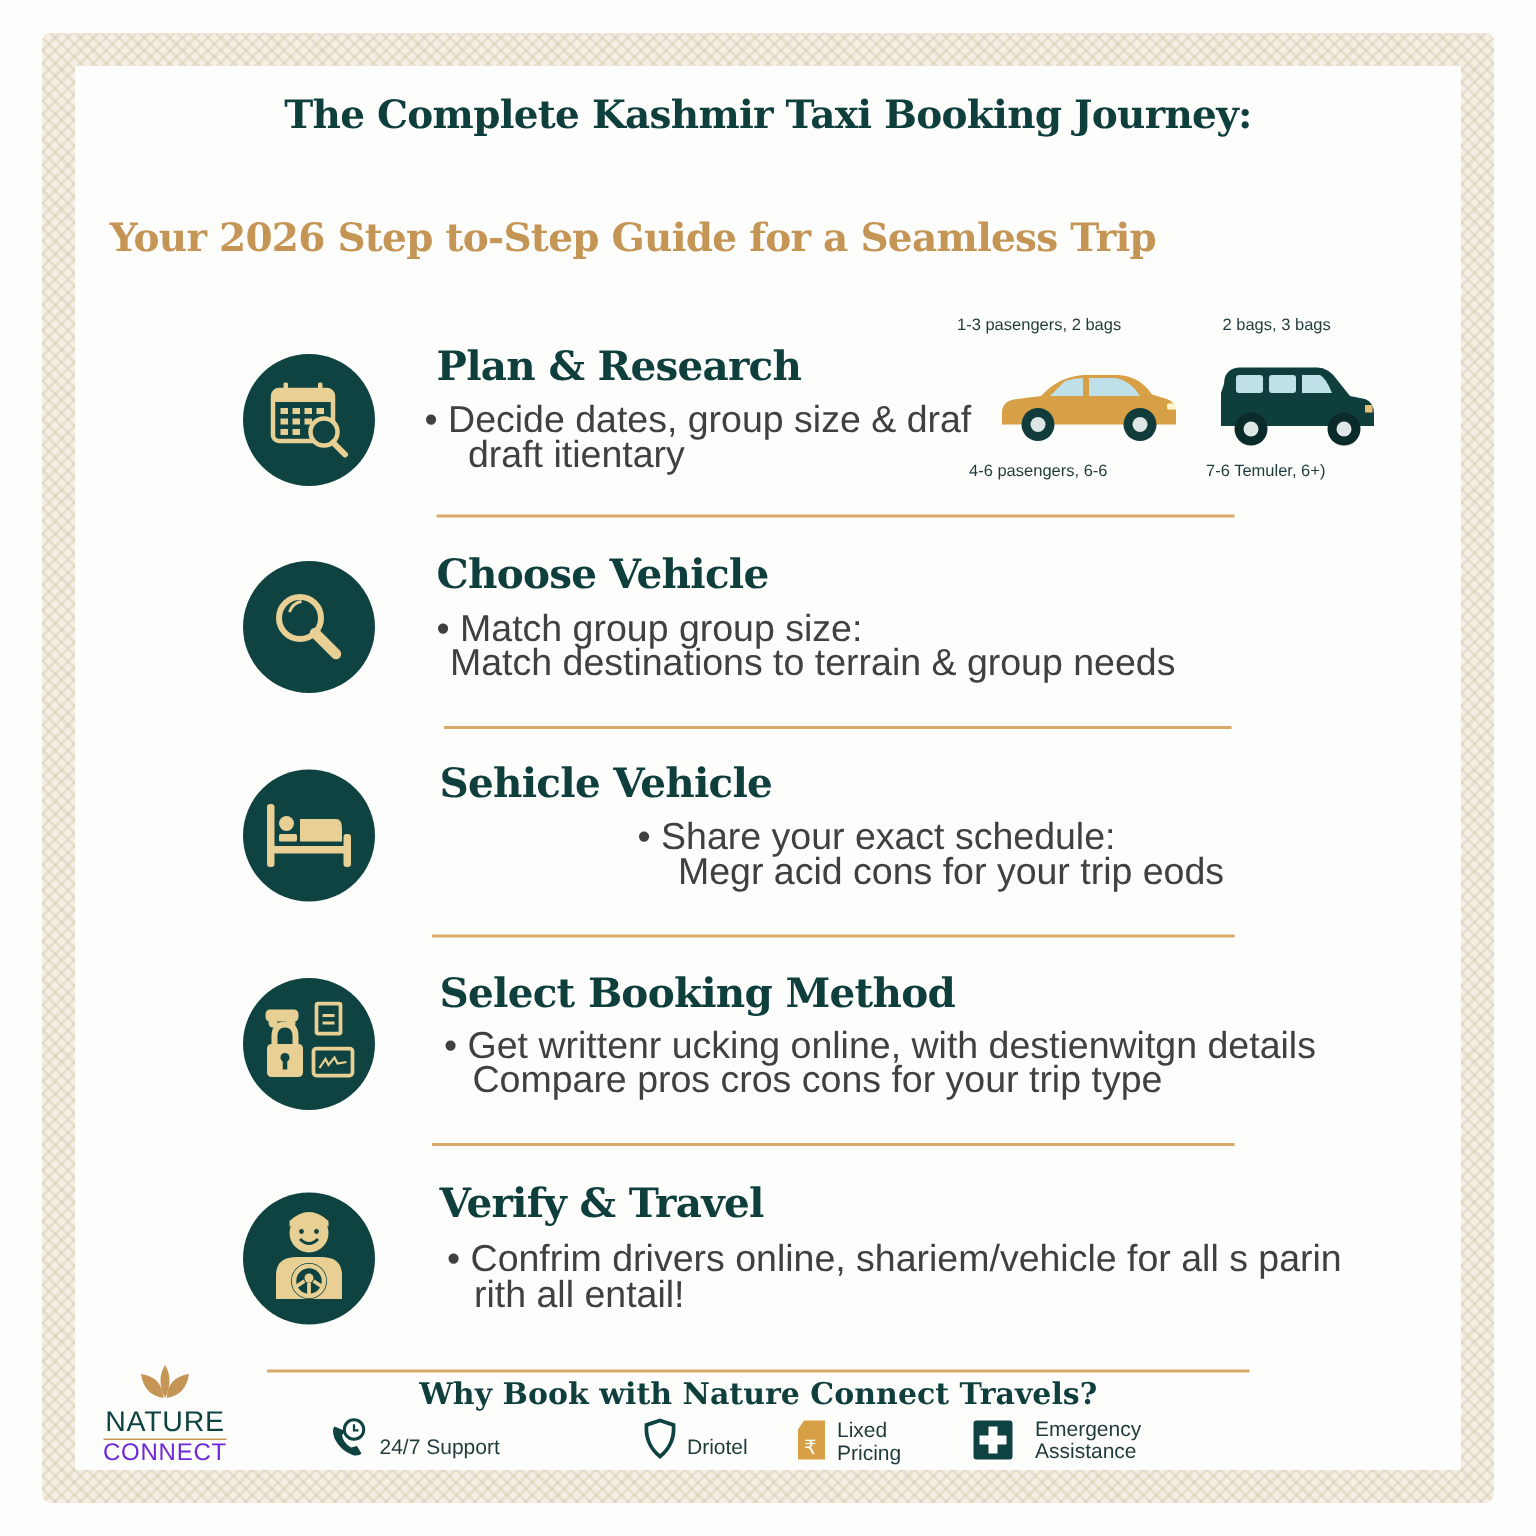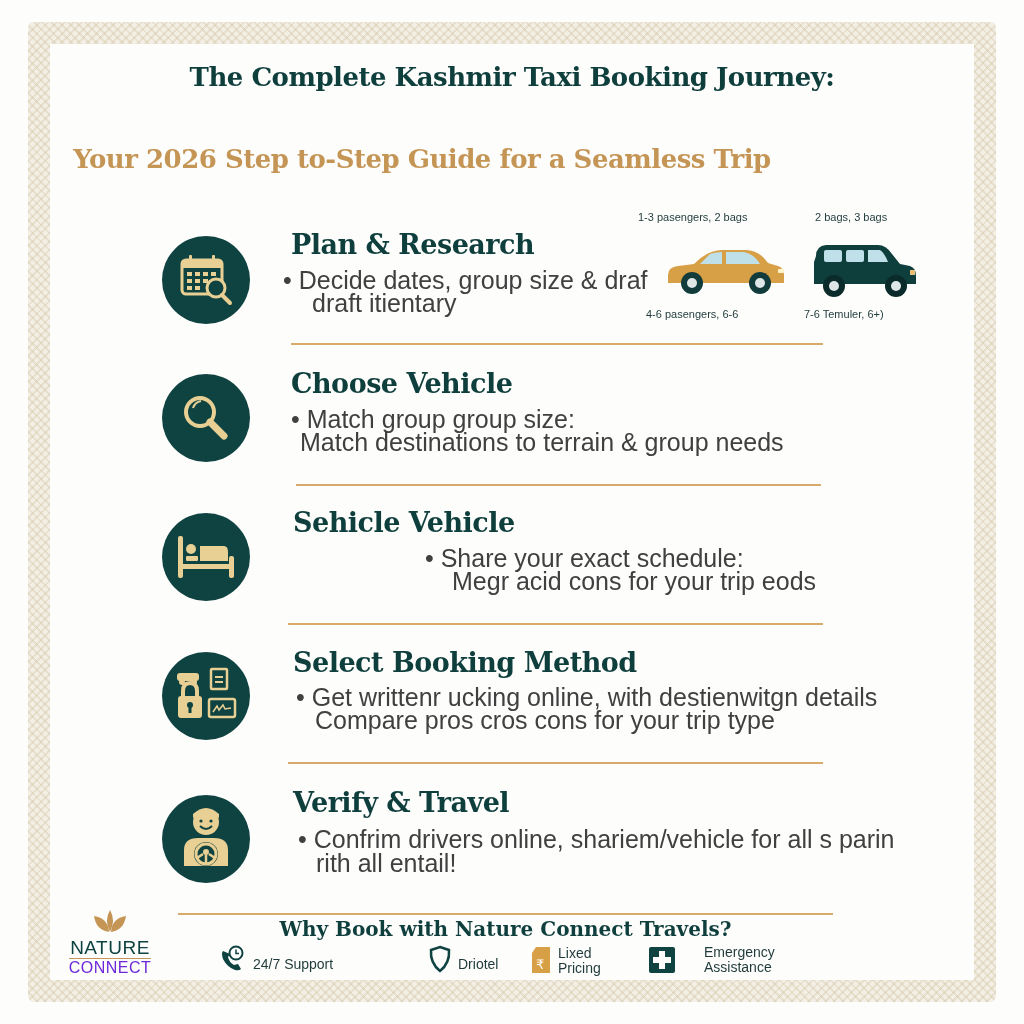--- a/index.html
+++ b/index.html
@@ -207,17 +207,17 @@
     <span class="feat-label">Pricing</span>
   </div>
 </div>
 
 <div class="feat" style="left:648px;">
   <svg width="28" height="28" viewBox="0 0 28 28">
     <rect x="1" y="1" width="26" height="26" rx="2" fill="#0f4341"></rect>
     <rect x="11" y="5" width="6" height="18" fill="#fff"></rect>
     <rect x="5" y="11" width="18" height="6" fill="#fff"></rect>
   </svg>
-  <div style="display:flex;flex-direction:column;gap:1px;margin-left:22px;">
+  <div style="display:flex;flex-direction:column;gap:1px;margin-left:8px;">
     <span class="feat-label">Emergency</span>
     <span class="feat-label">Assistance</span>
   </div>
 </div>
 
 </body></html>

